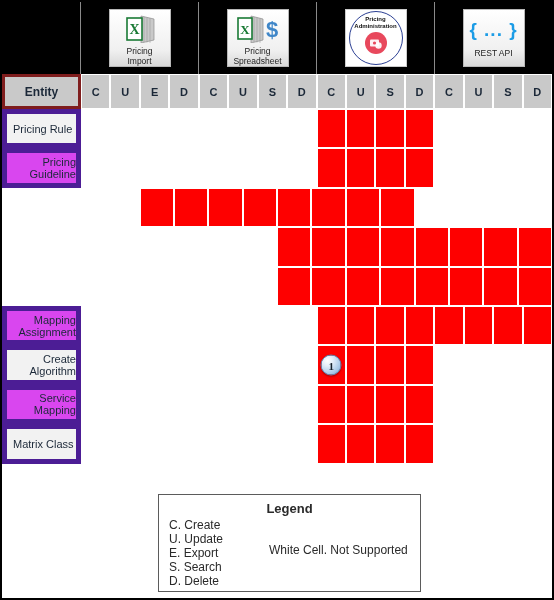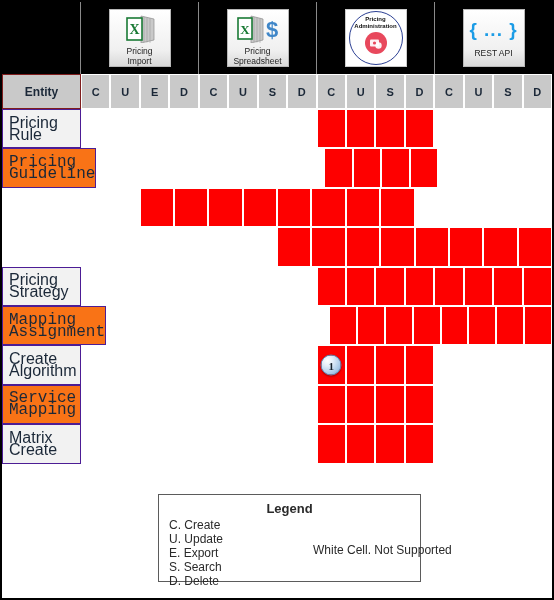--- a/index.html
+++ b/index.html
@@ -130,21 +130,21 @@
     position: absolute;
     left: 0; top: 72px;
     width: 550px;
     height: 35px;
     display: flex;
     box-sizing: border-box;
   }
   .ch-entity {
     flex: 0 0 79px;
     background: #c9c9c9;
-    border: 1px solid #7f1d1d;
+    border: 3px solid #7f1d1d;
     box-sizing: border-box;
     display: flex;
     align-items: center;
     justify-content: center;
     font-weight: bold;
     font-size: 12px;
     color: #1b2838;
   }
   .ch-cell {
     flex: 1 1 0;
@@ -166,30 +166,31 @@
     width: 550px;
   }
   .mrow {
     display: flex;
     height: 39.4px;
     box-sizing: border-box;
   }
   .ent-cell {
     flex: 0 0 79px;
     box-sizing: border-box;
-    border: 1px solid #4c1d95;
+    border: 5px solid #4c1d95;
     display: flex;
     align-items: center;
     padding-left: 6px;
-    font-size: 16px;
+    font-size: 11px;
     line-height: 12px;
     color: #1b2838;
+    text-align: right;
   }
   .ent-cell.odd  { background: #f2f2f2; }
-  .ent-cell.even { background: #f97316; font-family: Liberation Mono, monospace; }
+  .ent-cell.even { background: #d946ef; }
 
   .dcell {
     flex: 1 1 0;
     box-sizing: border-box;
     border: 1px solid #ffffff;
     background: #ffffff;
     position: relative;
   }
   .dcell.on { background: #fe0000; }
 
@@ -213,36 +214,35 @@
     font-family: "Liberation Serif", serif;
     box-shadow: 0 1px 2px rgba(0,0,0,0.35);
   }
 
   
   .legend {
     position: absolute;
     left: 156px;
     top: 492px;
     width: 263px;
-    height: 88px;
+    height: 98px;
     border: 1.5px solid #5b5b5b;
     background: #ffffff;
     box-sizing: border-box;
   }
   .legend-title {
     text-align: center;
     font-weight: bold;
     font-size: 13px;
     color: #2a2a2a;
     margin-top: 6px;
   }
   .legend-body {
     display: flex;
     margin-top: 2px;
-    gap: 44px;
   }
   .legend-left {
     flex: 0 0 110px;
     padding-left: 10px;
     box-sizing: border-box;
   }
   .legend-right {
     flex: 1 1 auto;
     padding-top: 25px;
   }
@@ -417,21 +417,20 @@
         <div class="dcell on"></div>
         <div class="dcell on"></div>
         <div class="dcell on"></div>
         <div class="dcell on"></div>
         <div class="dcell on"></div>
         <div class="dcell on"></div>
         <div class="dcell on"></div>
         <div class="dcell on"></div>
       </div>
       <div class="mrow">
-        <div class="ent-cell odd">Pricing Strategy</div>
         <div class="dcell"></div>
         <div class="dcell"></div>
         <div class="dcell"></div>
         <div class="dcell"></div>
         <div class="dcell"></div>
         <div class="dcell"></div>
         <div class="dcell"></div>
         <div class="dcell"></div>
         <div class="dcell on"></div>
         <div class="dcell on"></div>
@@ -495,21 +494,21 @@
         <div class="dcell on"></div>
         <div class="dcell on"></div>
         <div class="dcell on"></div>
         <div class="dcell on"></div>
         <div class="dcell"></div>
         <div class="dcell"></div>
         <div class="dcell"></div>
         <div class="dcell"></div>
       </div>
       <div class="mrow">
-        <div class="ent-cell odd">Matrix Create</div>
+        <div class="ent-cell odd">Matrix Class</div>
         <div class="dcell"></div>
         <div class="dcell"></div>
         <div class="dcell"></div>
         <div class="dcell"></div>
         <div class="dcell"></div>
         <div class="dcell"></div>
         <div class="dcell"></div>
         <div class="dcell"></div>
         <div class="dcell on"></div>
         <div class="dcell on"></div>

